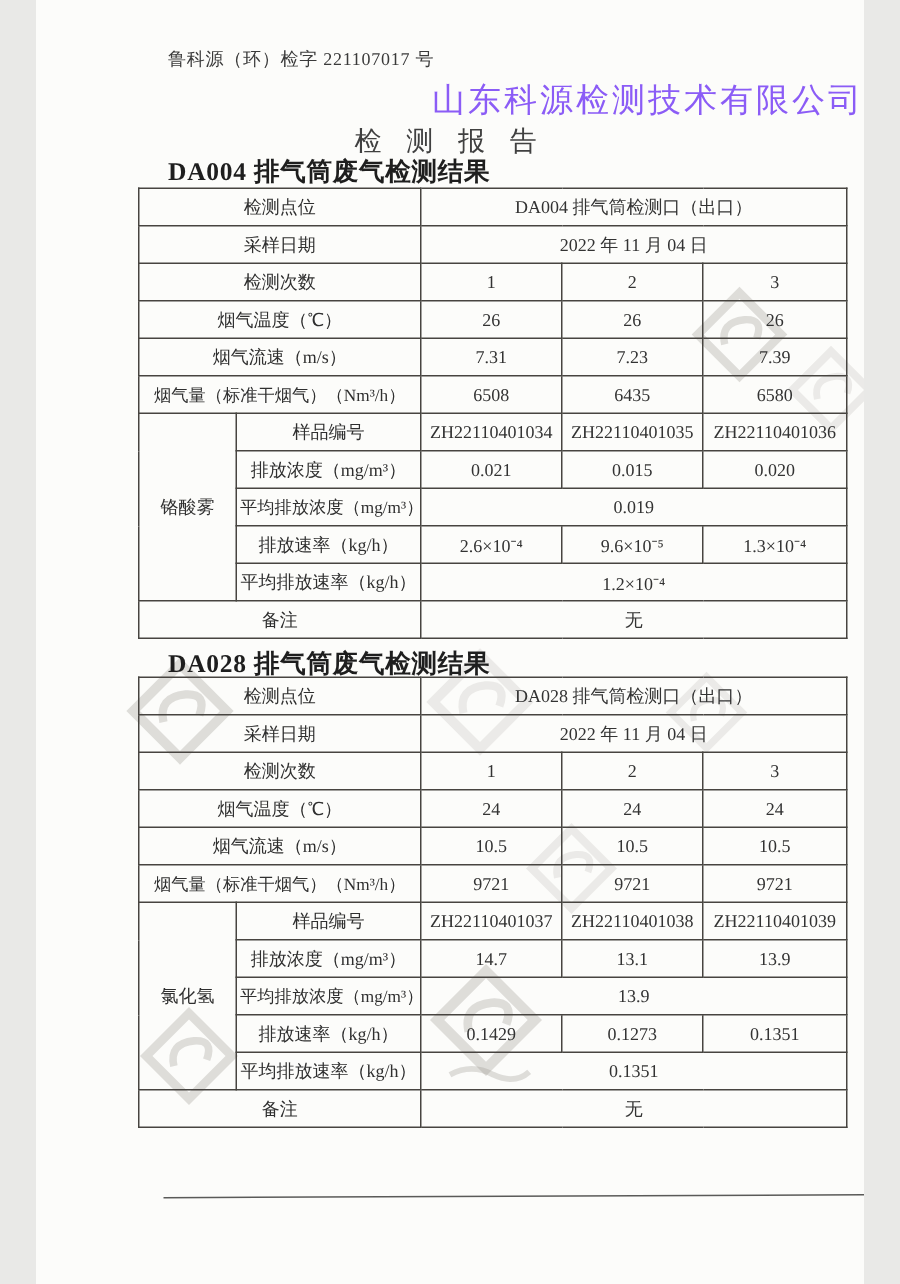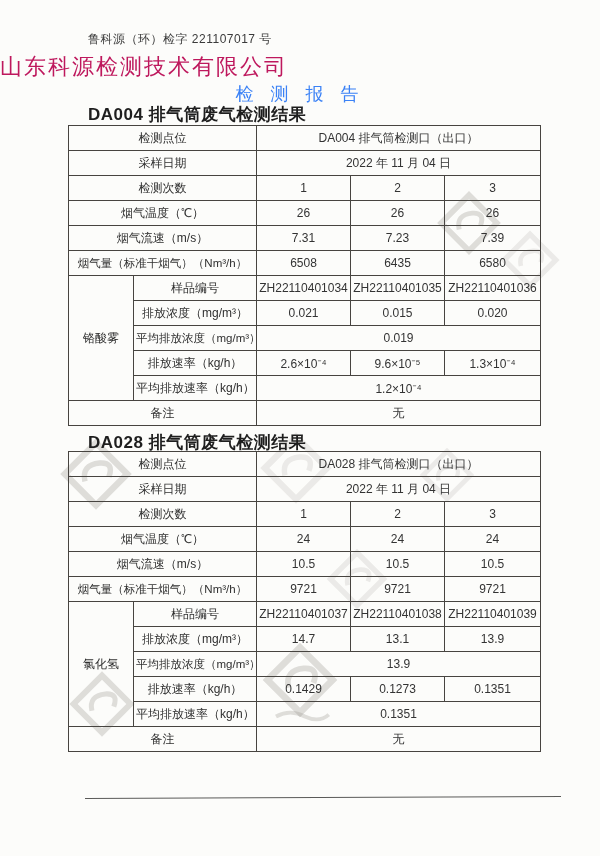--- a/index.html
+++ b/index.html
@@ -1,24 +1,24 @@
 <!DOCTYPE html>
 <html><head>
 <meta charset="utf-8">
 <style>
   html,body { margin:0; padding:0; background:#e9e9e7; }
   .page {
-    position:relative; width:600px; height:856px; margin:0 auto;
+    position:relative; width:552px; height:856px; margin:0 auto;
     background:#fcfcfa; overflow:hidden;
-    font-family:Liberation Sans, sans-serif;
+    font-family:Liberation Serif, serif;
     color:#2e2e2e;
   }
   .doc-number { position:absolute; left:88px; top:31px; font-size:12px; letter-spacing:.5px; color:#3a3a3a; }
-  .company    { position:absolute; left:0; top:52px; width:100%; text-align:left; font-size:22px; letter-spacing:2px; color:#be185d; }
-  .report-title { position:absolute; left:0; top:82px; width:100%; text-align:center; font-size:18px; letter-spacing:6px; color:#3b82f6; }
+  .company    { position:absolute; left:0; top:52px; width:100%; text-align:right; font-size:22px; letter-spacing:2px; color:#8b5cf6; }
+  .report-title { position:absolute; left:0; top:82px; width:100%; text-align:center; font-size:18px; letter-spacing:6px; color:#404040; }
   .section-heading { position:absolute; left:88px; font-weight:bold; font-size:17px; letter-spacing:.5px; color:#1e1e1e; }
   #heading1 { top:103px; }
   #heading2 { top:431px; }
 
   table.report-table {
     position:absolute; left:68px; width:472px;
     border-collapse:collapse; table-layout:fixed;
   }
   #table1 { top:125px; }
   #table2 { top:451px; }

